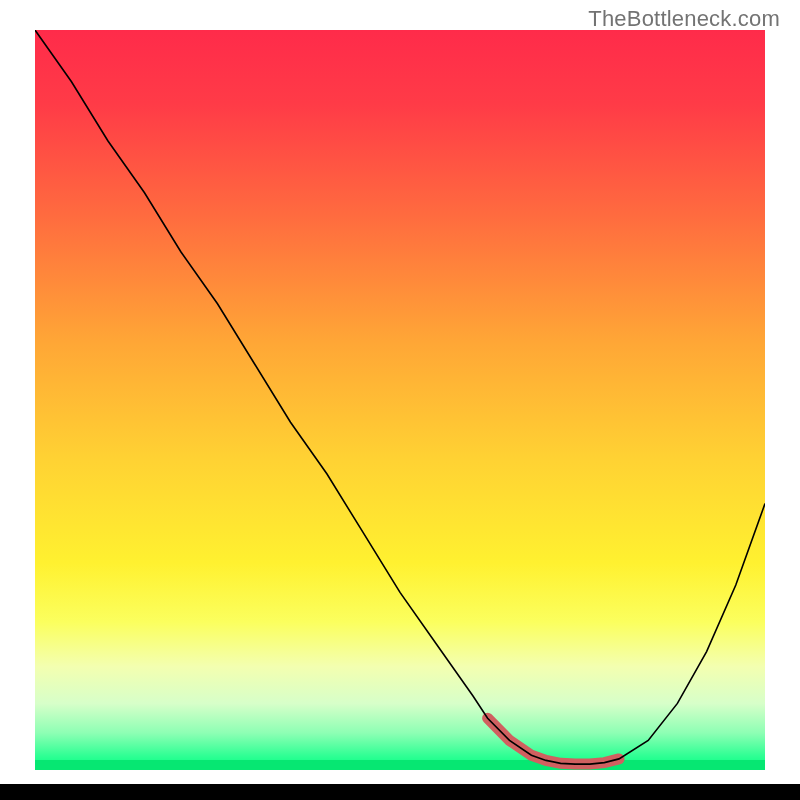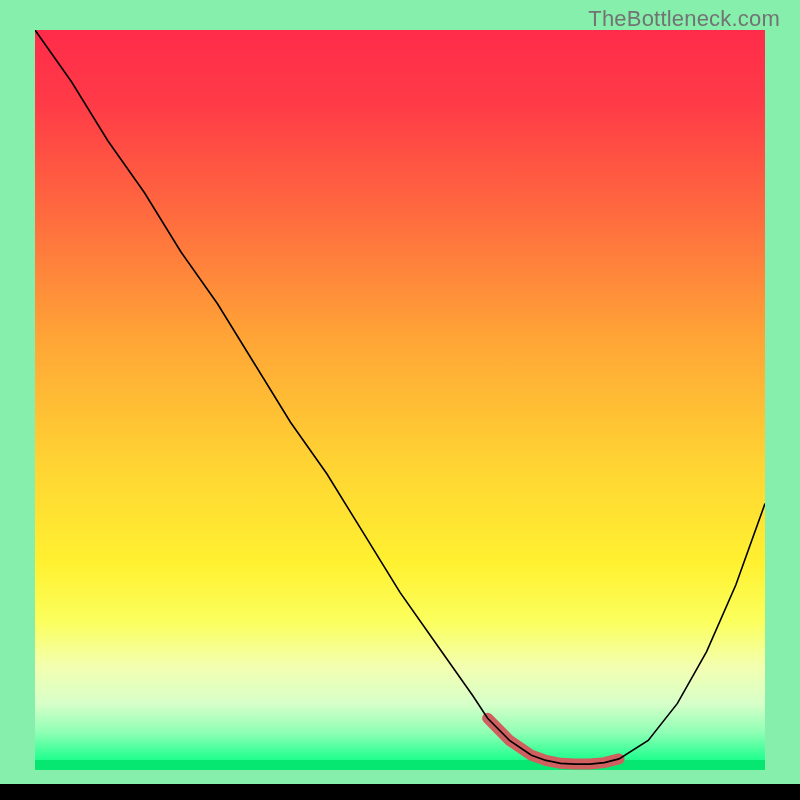--- a/index.html
+++ b/index.html
@@ -1,17 +1,17 @@
 <!DOCTYPE html>
 <html><head>
 <meta charset="utf-8">
 <style>
   * { margin: 0; padding: 0; box-sizing: border-box; }
   html, body { width: 800px; height: 800px; background: #000; overflow: hidden; font-family: Arial, sans-serif; }
-  .frame { position: relative; width: 800px; height: 784px; background: #86efac; }
+  .frame { position: relative; width: 800px; height: 784px; background: #ffffff; }
   .watermark { position: absolute; top: 6px; right: 20px; color: #737373; font-size: 22px; font-weight: 400; letter-spacing: 0.2px; z-index: 5; }
   .plot-area {
     position: absolute;
     left: 35px; top: 30px;
     width: 730px; height: 740px;
     background: linear-gradient(to bottom,
       #ff2b4a 0%,
       #ff3b47 10%,
       #ff6b3f 25%,
       #ffa636 42%,

